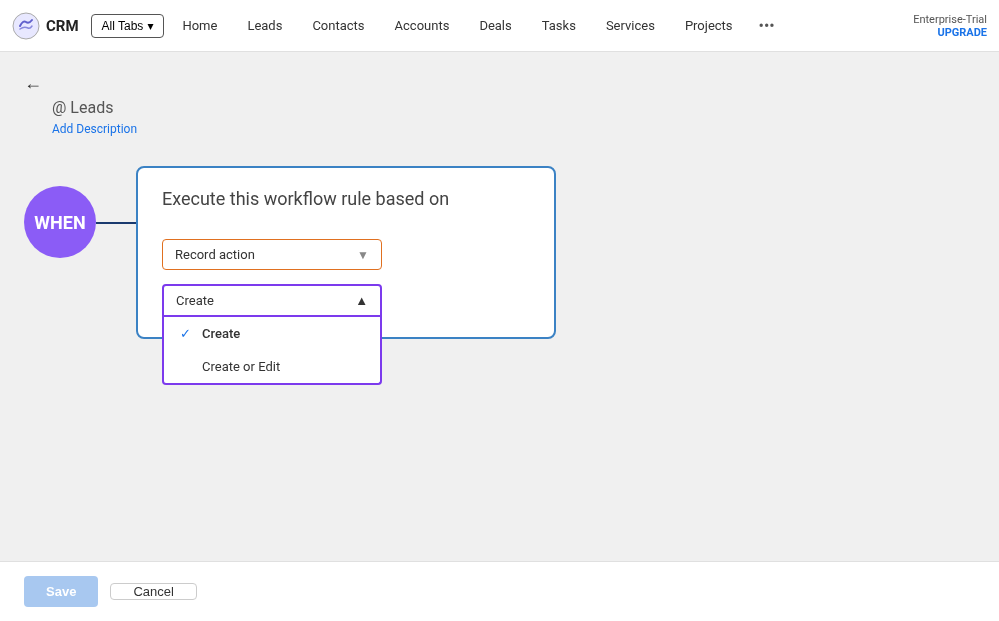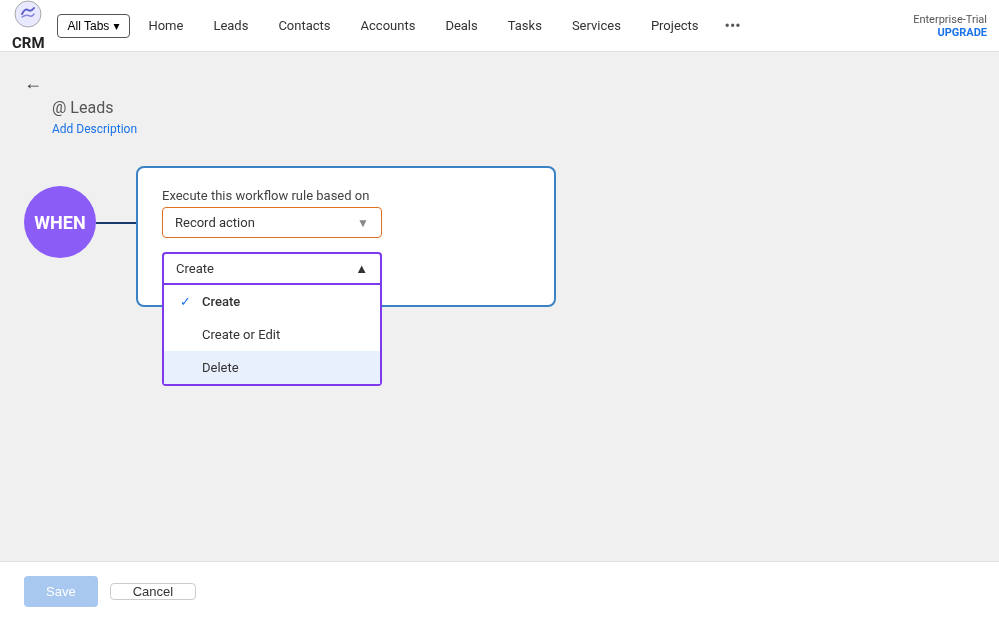--- a/index.html
+++ b/index.html
@@ -20,21 +20,20 @@
       height: 52px;
       padding: 0 12px;
       border-bottom: 1px solid #e0e0e0;
       gap: 4px;
     }
     .crm-logo {
       display: flex;
       align-items: center;
       gap: 6px;
       margin-right: 8px;
-      flex-direction: column;
     }
     .crm-logo-icon {
       width: 28px;
       height: 28px;
     }
     .crm-text {
       font-weight: 700;
       font-size: 15px;
       color: #222;
     }
@@ -163,23 +162,23 @@
     
     .workflow-card {
       background: #fff;
       border: 2px solid #3b82c4;
       border-radius: 8px;
       padding: 20px 24px;
       min-width: 420px;
       position: relative;
     }
     .workflow-card-title {
-      font-size: 13px;
+      font-size: 18px;
       color: #444;
-      margin-bottom: 4px;
+      margin-bottom: 30px;
     }
 
     
     .dropdown-trigger {
       display: flex;
       align-items: center;
       justify-content: space-between;
       border: 1.5px solid #e07020;
       border-radius: 4px;
       padding: 7px 12px;
@@ -278,20 +277,21 @@
       gap: 12px;
     }
     .save-btn {
       background: #a8c8f0;
       color: #fff;
       border: none;
       border-radius: 4px;
       padding: 8px 22px;
       font-size: 13px;
       cursor: pointer;
+      font-weight: bold;
     }
     .cancel-btn {
       background: #fff;
       color: #333;
       border: 1.5px solid #ccc;
       border-radius: 4px;
       padding: 0 22px;
       font-size: 13px;
       cursor: pointer;
     }
@@ -365,24 +365,20 @@
         </div>
         <div class="dropdown-menu">
           <div class="dropdown-item selected">
             <span class="check-icon">✓</span>
             <span>Create</span>
           </div>
           <div class="dropdown-item">
             <span class="check-icon"></span>
             <span>Create or Edit</span>
           </div>
-          <div class="dropdown-item highlighted">
-            <span class="check-icon"></span>
-            <span>Delete</span>
-          </div>
         </div>
       </div>
 
 
     </div>
   </div>
 
 </div>
 
 <div class="bottom-bar">

